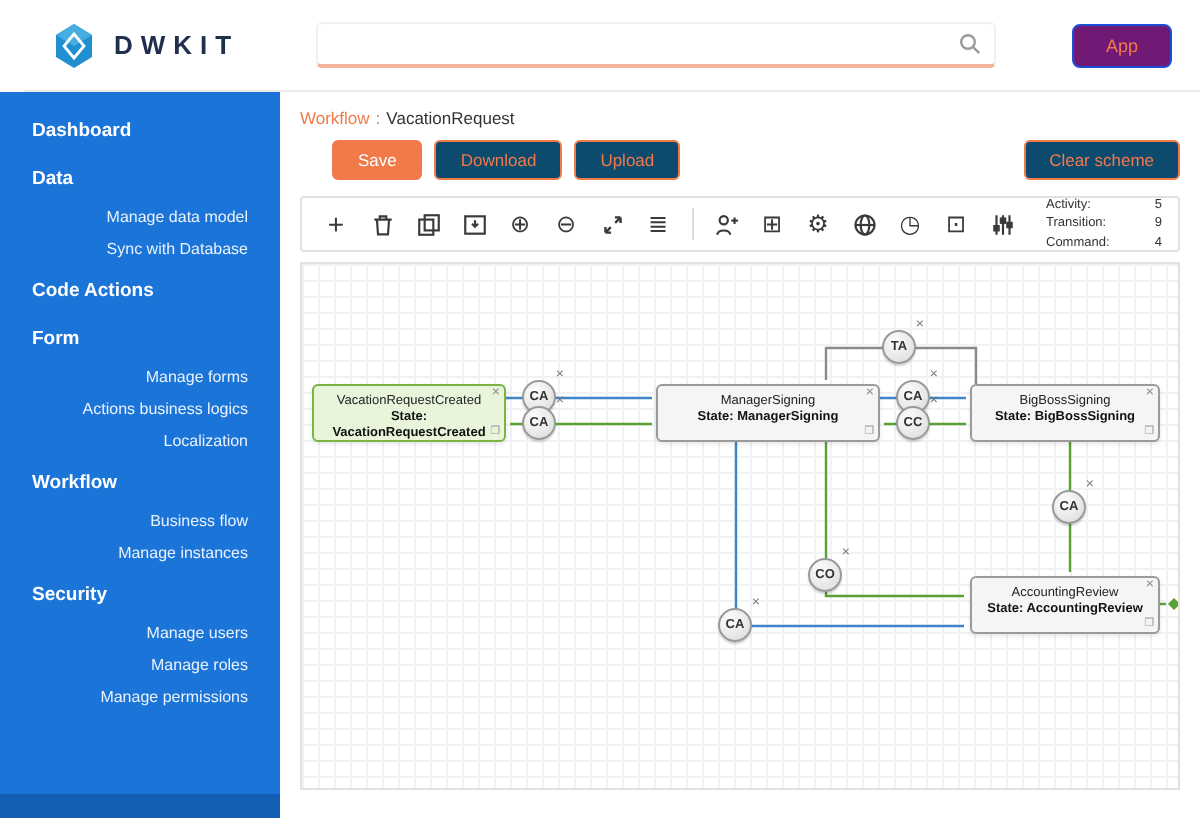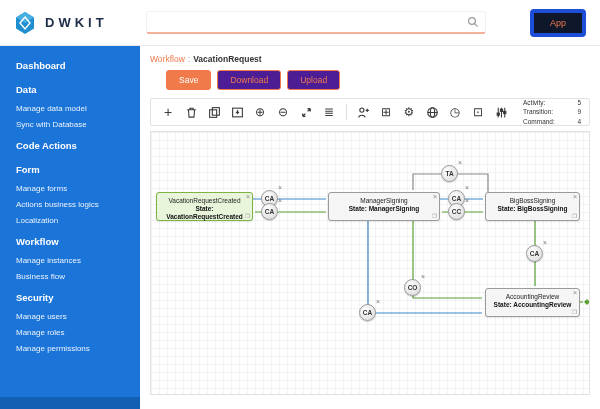--- a/index.html
+++ b/index.html
@@ -1,47 +1,47 @@
 <!DOCTYPE html>
 <html><head>
 <meta charset="utf-8">
 <style>
   * { margin:0; padding:0; box-sizing:border-box; }
   html,body { width:600px; height:409px; overflow:hidden; }
   body { font-family:"Liberation Sans", sans-serif; background:#fff; position:relative; }
 
   
-  .header { position:absolute; top:0; left:0; right:0; height:46px; background:#fff;
+  .header { position:absolute; top:0; left:12px; right:0; height:46px; background:#fff;
             border-bottom:1px solid #e9e9e9; display:flex; align-items:center; z-index:5; }
   .logo { width:140px; display:flex; align-items:center; gap:9px; padding-left:14px; cursor:pointer; }
   .brand { font-size:13px; font-weight:bold; letter-spacing:4px; color:#20304c; }
   .searchwrap { position:relative; width:340px; margin-left:6px; }
   .search { width:100%; height:23px; border:1px solid #f1f1f1; border-bottom:2px solid #f2b39b;
             border-radius:3px; outline:none; font-size:10px; padding:0 24px 0 8px; }
   .sicon { position:absolute; right:7px; top:5px; }
-  .appbtn { margin-left:auto; margin-right:14px; background:#0f172a; border:4px solid #1d4ed8; color:#f07a4a;
+  .appbtn { margin-left:auto; margin-right:14px; background:#701a75; border:1px solid #1d4ed8; color:#f07a4a;
             font-size:9px; padding:5px 16px; border-radius:4px; cursor:pointer; font-family:inherit; }
 
   
   .sidebar { position:absolute; top:46px; left:0; bottom:0; width:140px; background:#1b74d8; padding-top:6px; }
   .s-head { color:#fff; font-size:9.5px; font-weight:bold; padding:8px 16px 5px; cursor:pointer; }
-  .s-link { color:#eaf2fd; font-size:8px; padding:3.5px 16px; cursor:pointer; }
+  .s-link { color:#eaf2fd; font-size:8px; padding:3.5px 16px; cursor:pointer;text-align:right; }
   .s-link.active { font-weight:bold; color:#fff; }
   .s-footer { position:absolute; bottom:0; left:0; right:0; height:12px; background:#135fb4; }
 
   
   .main { position:absolute; left:140px; top:46px; right:0; bottom:0; background:#fff; padding:8px 10px; }
   .crumb { font-size:8.5px; }
   .crumb .sec { color:#f07a4a; }
   .crumb .sep { color:#999; margin:0 3px; }
-  .crumb .name { color:#333; font-weight:bold; }
+  .crumb .name { color:#333; font-weight:normal; }
 
   .actions { display:flex; gap:6px; margin-top:6px;padding-left:16px; }
   .btn { font-size:8.5px; padding:4px 12px; border-radius:3px; border:1px solid #f07a4a;
-         color:#f07a4a; background:#4c1d95; cursor:pointer; font-family:inherit; }
+         color:#f07a4a; background:#0c4a6e; cursor:pointer; font-family:inherit; }
   .btn.primary { background:#f07a4a; color:#fff; }
   .btn.right { margin-left:auto; }
 
   .toolbar { margin-top:8px; border:1px solid #e2e2e2; border-radius:2px; display:flex; align-items:center;
              padding:3px 8px; height:28px; }
   .tico { width:18px; height:18px; display:inline-flex; align-items:center; justify-content:center;
           font-size:12px; color:#3a3a3a; margin-right:5px; cursor:pointer; }
   .tdiv { width:1px; height:16px; background:#ddd; margin:0 7px 0 3px; }
   .stats { margin-left:auto; font-size:6.5px; color:#333; width:58px; }
   .srow { display:flex; justify-content:space-between; line-height:1.45; }
@@ -98,39 +98,40 @@
     <div class="s-head">Dashboard</div>
     <div class="s-head">Data</div>
     <div class="s-link">Manage data model</div>
     <div class="s-link">Sync with Database</div>
     <div class="s-head">Code Actions</div>
     <div class="s-head">Form</div>
     <div class="s-link">Manage forms</div>
     <div class="s-link">Actions business logics</div>
     <div class="s-link">Localization</div>
     <div class="s-head">Workflow</div>
+    <div class="s-link">Business flow</div>
     <div class="s-link">Manage instances</div>
-    <div class="s-link">Business flow</div>
     <div class="s-head">Security</div>
     <div class="s-link">Manage users</div>
     <div class="s-link">Manage roles</div>
     <div class="s-link">Manage permissions</div>
     <div class="s-footer"></div>
   </div>
 
   <div class="main">
 
     <div class="crumb">
       <span class="sec">Workflow</span><span class="sep">:</span><span class="name">VacationRequest</span>
     </div>
 
     <div class="actions">
       <button class="btn primary">Save</button>
       <button class="btn">Download</button>
       <button class="btn">Upload</button>
+      <button class="btn right">Clear scheme</button>
     </div>
 
     <div class="toolbar">
       <span class="tico" style="font-size:14px">+</span>
       <span class="tico">
         <svg width="13" height="13" viewBox="0 0 12 12">
             <g fill="none" stroke="#3a3a3a" stroke-width="1">
           <path d="M2 3.5h8M4.5 3.5V2h3v1.5M3.2 3.5l.5 6.8h4.6l.5-6.8"></path>
             </g>
           </svg>

